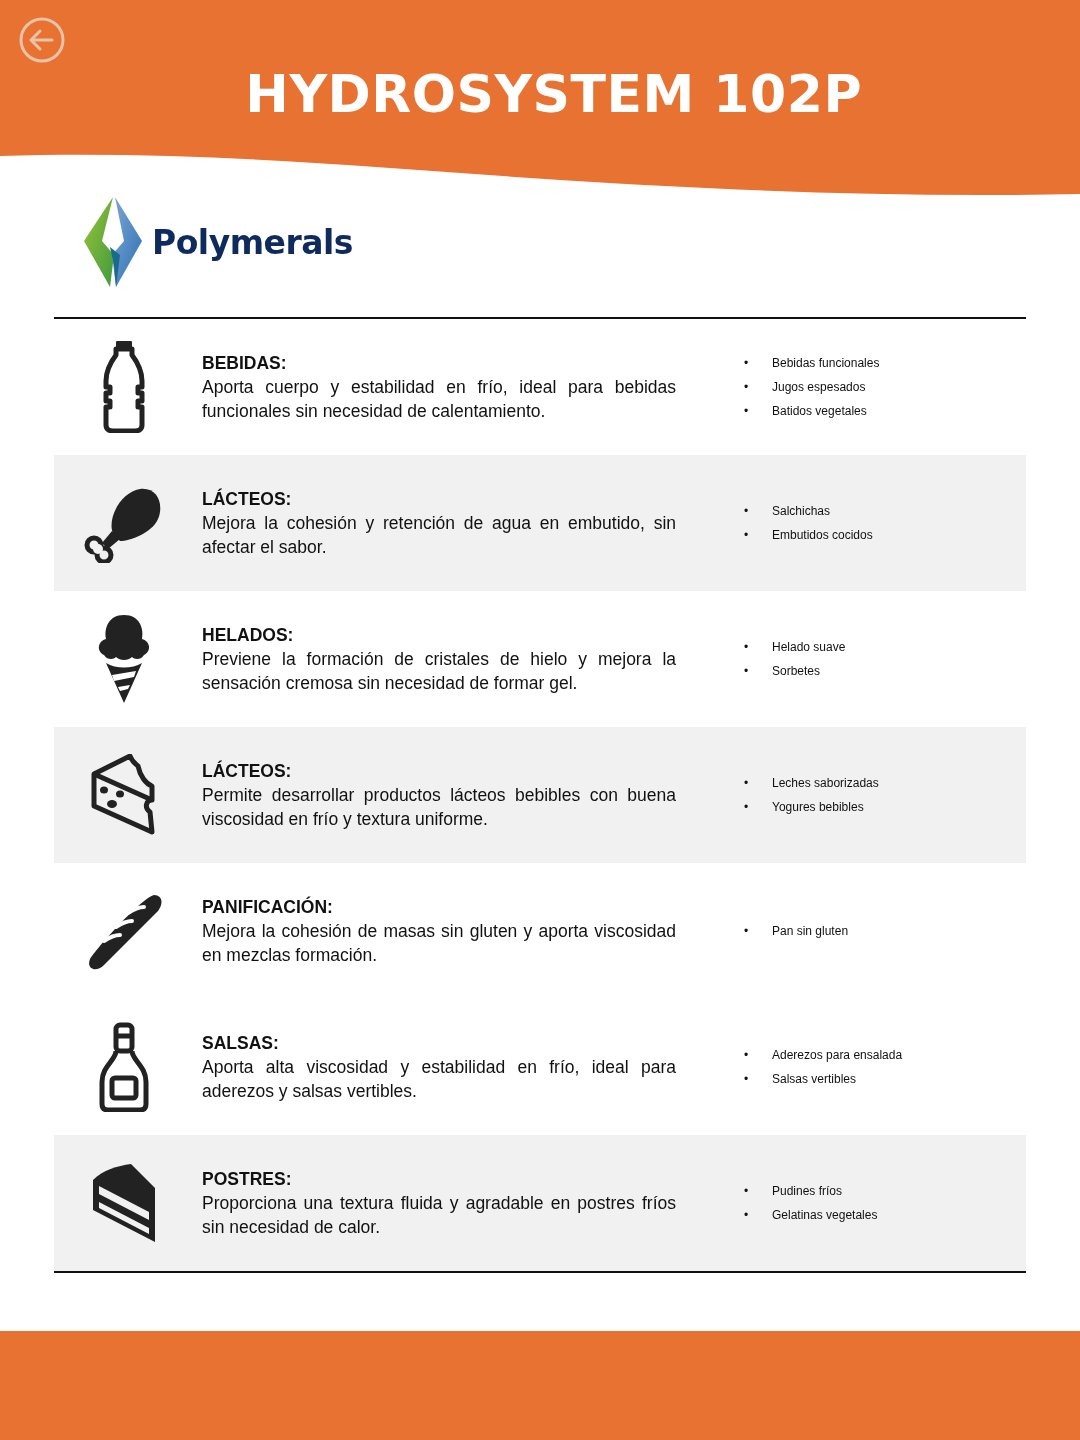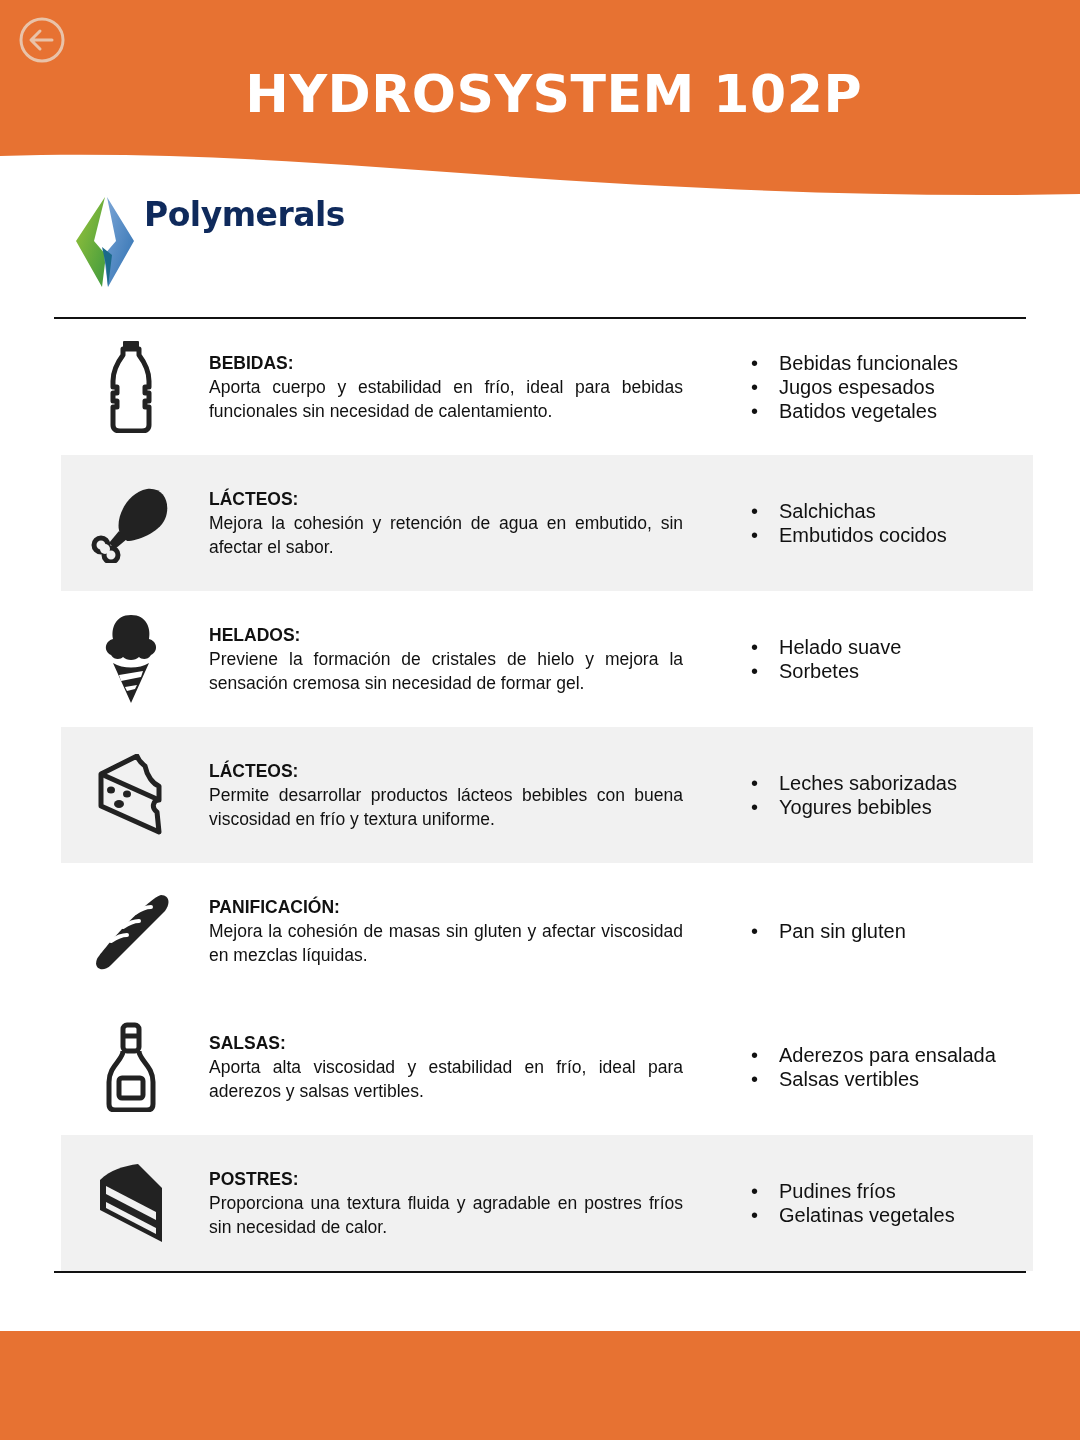--- a/index.html
+++ b/index.html
@@ -1,30 +1,30 @@
 <!DOCTYPE html>
 <html><head>
 <meta charset="utf-8">
 <style>
   html, body { margin:0; padding:0; }
   body { width:1080px; height:1440px; position:relative; background:#ffffff; overflow:hidden; font-family:"Liberation Sans", sans-serif; color:#111; }
   .header { position:absolute; left:0; top:0; width:936px; height:200px; }
   .header svg.wave { position:absolute; left:0; top:0; }
   .back-btn { position:absolute; left:18px; top:16px; width:48px; height:48px; cursor:pointer; }
   .title { position:absolute; right:74px; top:62px; color:#fff; font-family:"DejaVu Sans", sans-serif; font-weight:bold; font-size:52px; letter-spacing:0.5px; margin:0; line-height:64px; }
-  .logo { position:absolute; left:72px; top:195px; height:95px; display:flex; align-items:flex-start; }
+  .logo { position:absolute; left:80px; top:195px; height:95px; display:flex; align-items:center; }
   .logo-text { font-family:"DejaVu Sans", sans-serif; font-weight:bold; font-size:33px; color:#0f2a5c; margin-left:6px; letter-spacing:-0.5px; }
   .rule { position:absolute; left:54px; width:972px; height:2px; background:#111; }
-  .table { position:absolute; left:61px; top:319px; width:972px; }
+  .table { position:absolute; left:54px; top:319px; width:972px; }
   .row { position:relative; height:136px; display:flex; align-items:center; }
   .row.shaded { background:#f1f1f1; }
   .row .icon { position:absolute; left:30px; top:50%; transform:translateY(-50%); width:80px; height:100px; display:flex; align-items:center; justify-content:center; }
   .row .desc { position:absolute; left:148px; width:474px; top:50%; transform:translateY(-50%); font-size:17.5px; line-height:24px; text-align:justify; }
   .row .desc .h { font-weight:bold; display:block; }
-  .row .apps { position:absolute; left:676px; width:290px; top:50%; transform:translateY(-50%); font-size:20px; line-height:24px; list-style:none; margin:0; padding:0; }
+  .row .apps { position:absolute; left:676px; width:290px; top:50%; transform:translateY(-50%); font-size:12px; line-height:24px; list-style:none; margin:0; padding:0; }
   .row .apps li { position:relative; padding-left:42px; }
   .row .apps li::before { content:"•"; position:absolute; left:14px; top:0; }
   .footer { position:absolute; left:0; top:1331px; width:1080px; height:109px; background:#e77232; }
 </style>
 </head>
 <body>
 
 <div class="header">
   <svg class="wave" width="1080" height="200" viewBox="0 0 1080 200">
     <path d="M0,0 H1080 V194 C900,198 720,190 560,180 C380,168 200,150 0,156 Z" fill="#e77232"></path>
@@ -143,21 +143,21 @@
     <div class="icon">
       <svg width="80" height="80" viewBox="0 0 80 80">
         <path d="M70,4 C78,4 80,12 74,20 L20,74 C12,82 2,78 6,68 C10,60 56,8 70,4 Z" fill="#222"></path>
         <path d="M44,22 C50,18 56,16 60,16" stroke="#fff" stroke-width="4" fill="none" stroke-linecap="round"></path>
         <path d="M32,36 C38,32 44,30 48,30" stroke="#fff" stroke-width="4" fill="none" stroke-linecap="round"></path>
         <path d="M20,50 C26,46 32,44 36,44" stroke="#fff" stroke-width="4" fill="none" stroke-linecap="round"></path>
       </svg>
     </div>
     <div class="desc">
       <span class="h">PANIFICACIÓN:</span>
-      <span>Mejora la cohesión de masas sin gluten y afectar viscosidad en mezclas líquidas.</span>
+      <span>Mejora la cohesión de masas sin gluten y aporta viscosidad en mezclas formación.</span>
     </div>
     <ul class="apps">
       <li>Pan sin gluten</li>
     </ul>
   </div>
 
   <div class="row">
     <div class="icon">
       <svg width="52" height="90" viewBox="0 0 52 90">
         <rect x="18" y="3" width="16" height="26" rx="4" fill="none" stroke="#222" stroke-width="5"></rect>

